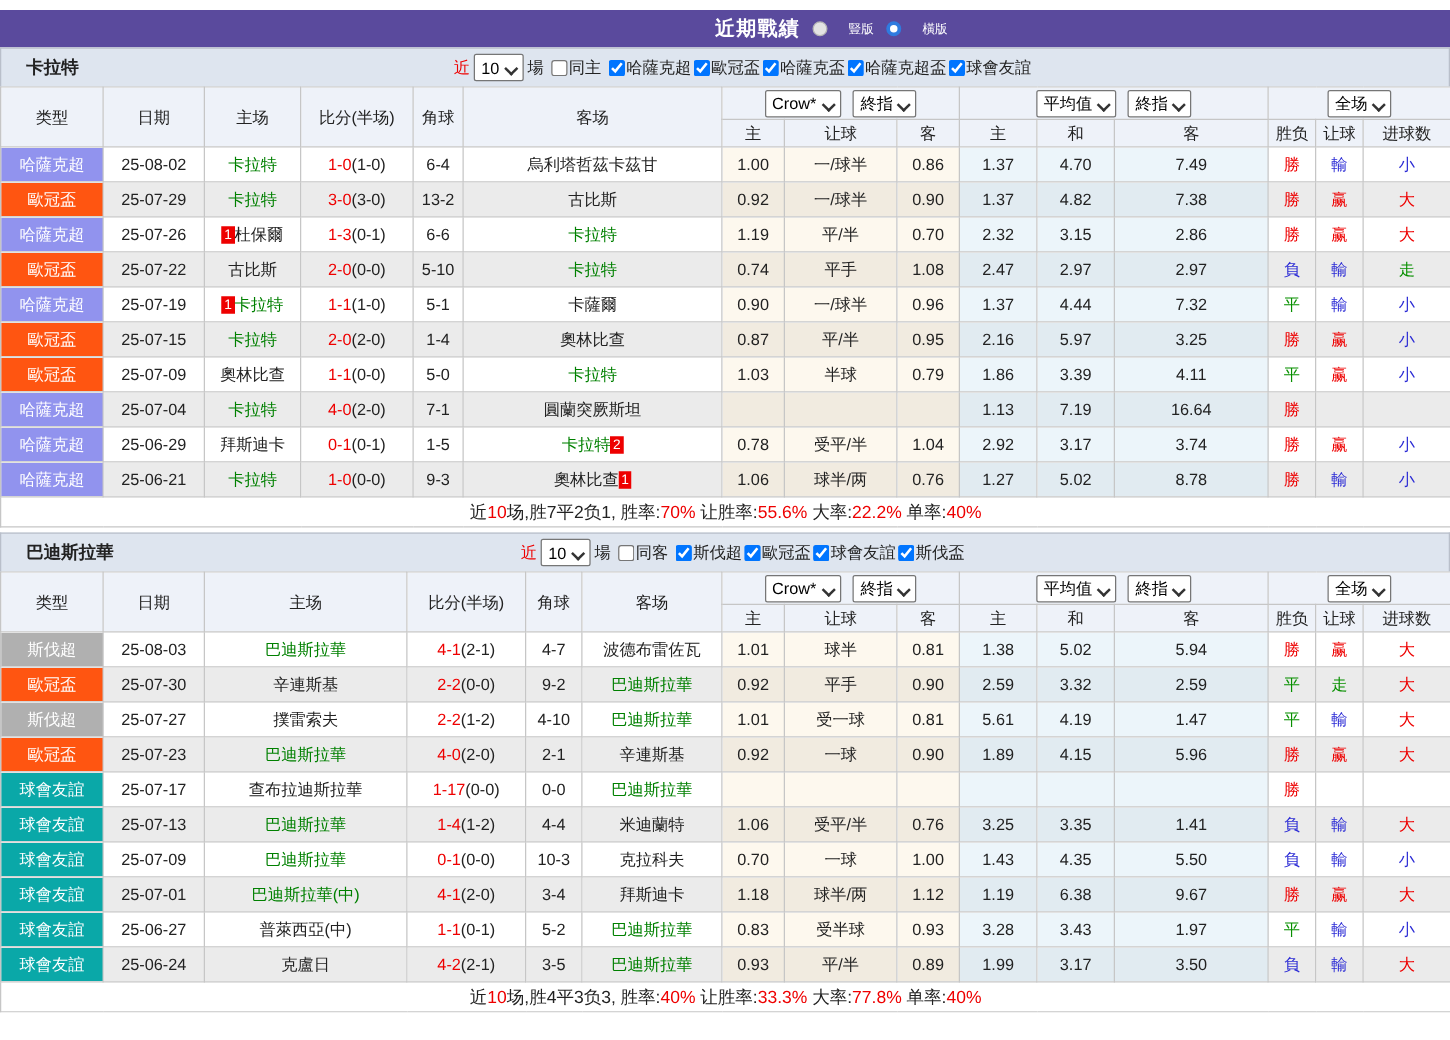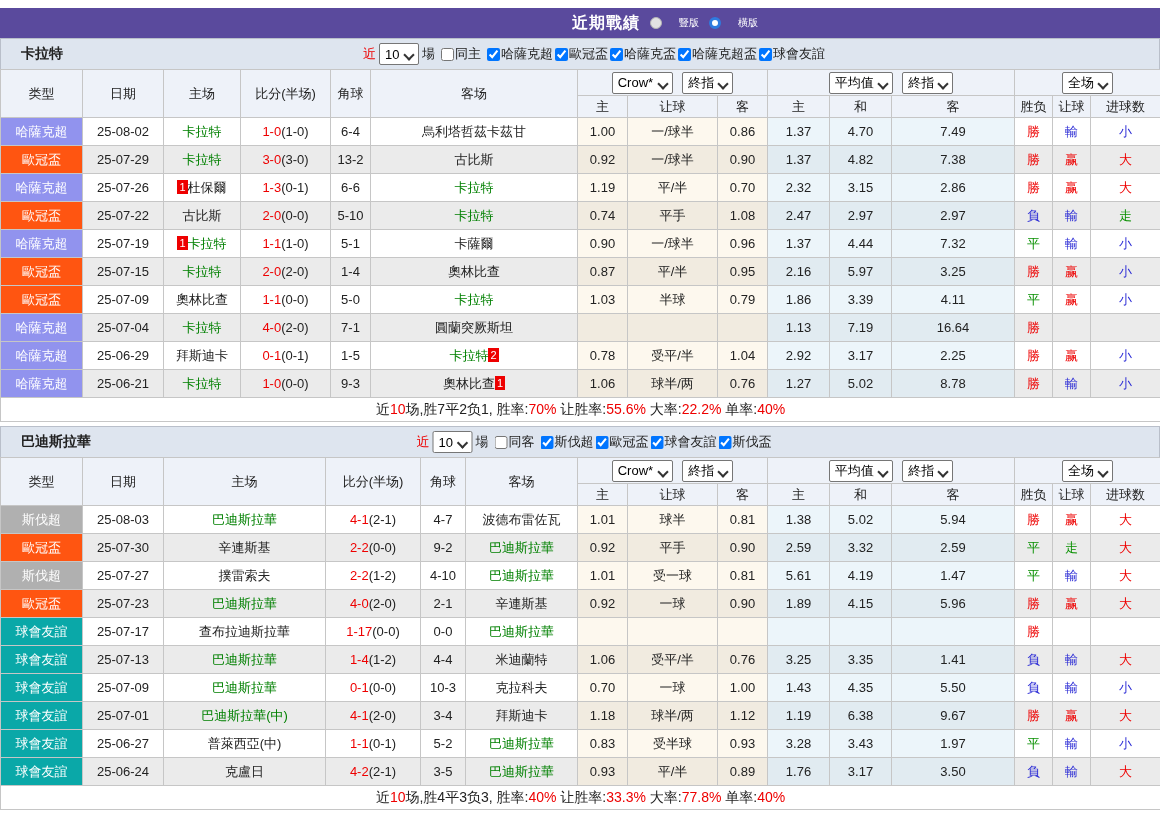--- a/index.html
+++ b/index.html
@@ -303,21 +303,21 @@
             <td>25-06-29</td>
             <td><span>拜斯迪卡</span></td>
             <td><span class="scoreft">0-1</span><span>(0-1)</span></td>
             <td>1-5</td>
             <td><span class="green">卡拉特</span><span class="card-badge">2</span></td>
             <td class="cream">0.78</td>
             <td class="cream">受平/半</td>
             <td class="cream">1.04</td>
             <td class="lblue">2.92</td>
             <td class="lblue">3.17</td>
-            <td class="lblue">2.25</td>
+            <td class="lblue">3.74</td>
             <td style="color: rgb(238, 0, 0);">勝</td>
             <td style="color: rgb(238, 0, 0);">赢</td>
             <td style="color: rgb(43, 43, 213);">小</td>
           </tr>
           <tr class="stripe">
             <td class="type" style="background: rgb(145, 147, 238);">哈薩克超</td>
             <td>25-06-21</td>
             <td><span class="green">卡拉特</span></td>
             <td><span class="scoreft">1-0</span><span>(0-0)</span></td>
             <td>9-3</td>
@@ -595,21 +595,21 @@
           <tr class="stripe">
             <td class="type" style="background: rgb(10, 168, 168);">球會友誼</td>
             <td>25-06-24</td>
             <td><span>克盧日</span></td>
             <td><span class="scoreft">4-2</span><span>(2-1)</span></td>
             <td>3-5</td>
             <td><span class="green">巴迪斯拉華</span></td>
             <td class="cream">0.93</td>
             <td class="cream">平/半</td>
             <td class="cream">0.89</td>
-            <td class="lblue">1.76</td>
+            <td class="lblue">1.99</td>
             <td class="lblue">3.17</td>
             <td class="lblue">3.50</td>
             <td style="color: rgb(43, 43, 213);">負</td>
             <td style="color: rgb(43, 43, 213);">輸</td>
             <td style="color: rgb(238, 0, 0);">大</td>
           </tr>
         </tbody>
       <tfoot>
         <tr>
             <td colspan="15" class="summary"><span>近</span><span class="red">10</span><span>场,胜4平3负3, 胜率:</span><span class="red">40%</span><span> 让胜率:</span><span class="red">33.3%</span><span> 大率:</span><span class="red">77.8%</span><span> 单率:</span><span class="red">40%</span></td>

